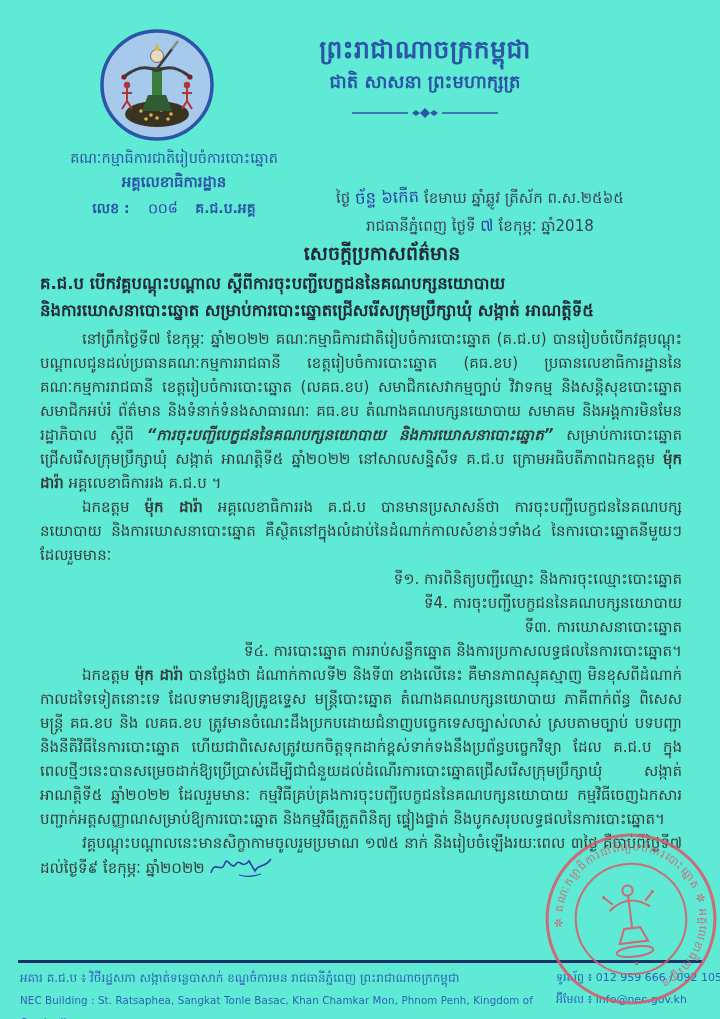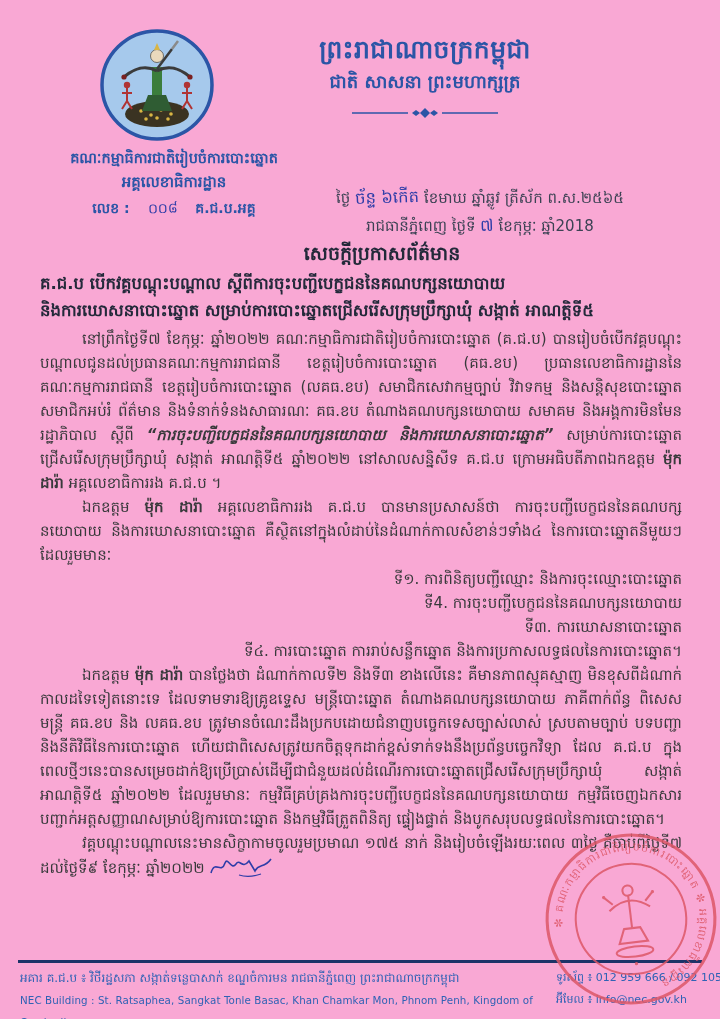--- a/index.html
+++ b/index.html
@@ -1,30 +1,30 @@
 <!DOCTYPE html>
 <html><head>
 <meta charset="utf-8">
 <style>
   * { margin:0; padding:0; box-sizing:border-box; }
   html,body { background:#e9e9e7; }
   .page {
     position:relative; width:720px; height:1019px; margin:0 auto;
-    background:#f9a8d4; overflow:hidden;
+    background:#5eead4; overflow:hidden;
     font-family:"DejaVu Sans","Liberation Sans",sans-serif;
     color:#38393b;
   }
   
   .logo { position:absolute; left:98px; top:27px; width:118px; height:116px; }
   .kingdom { position:absolute; left:215px; top:34px; width:420px; text-align:center; color:#2b55a6; }
   .kingdom .l1 { font-size:25px; font-weight:bold; letter-spacing:.5px; }
   .kingdom .l2 { font-size:18px; font-weight:bold; }
   .ornament { position:absolute; left:350px; top:106px; width:150px; height:14px; }
   .orgblock { position:absolute; left:16px; top:146px; width:316px; text-align:center; color:#2b55a6; }
-  .orgblock .o1 { font-size:14.5px; font-weight:bold; line-height:24px; }
+  .orgblock .o1 { font-size:14.5px; font-weight:normal; line-height:24px; }
   .orgblock .o2 { font-size:15px; font-weight:bold; line-height:25px; }
   .numline { font-size:14px; font-weight:bold; margin-top:4px; color:#2b55a6; }
   .numline .gap { display:inline-block; width:18px; }
   .hand { color:#2e3da8; font-weight:normal; display:inline-block; transform:rotate(-2deg); }
   .dateline { position:absolute; left:336px; top:184px; width:376px; color:#3c4254; font-size:15px; line-height:27px; }
   .dateline .ind { margin-left:30px; }
   .dateline .hand { font-size:16.5px; }
   
   .rel-title { position:absolute; left:0; top:241px; width:100%; text-align:center;
                font-size:19px; font-weight:bold; color:#23293a;padding-left:44px; }

